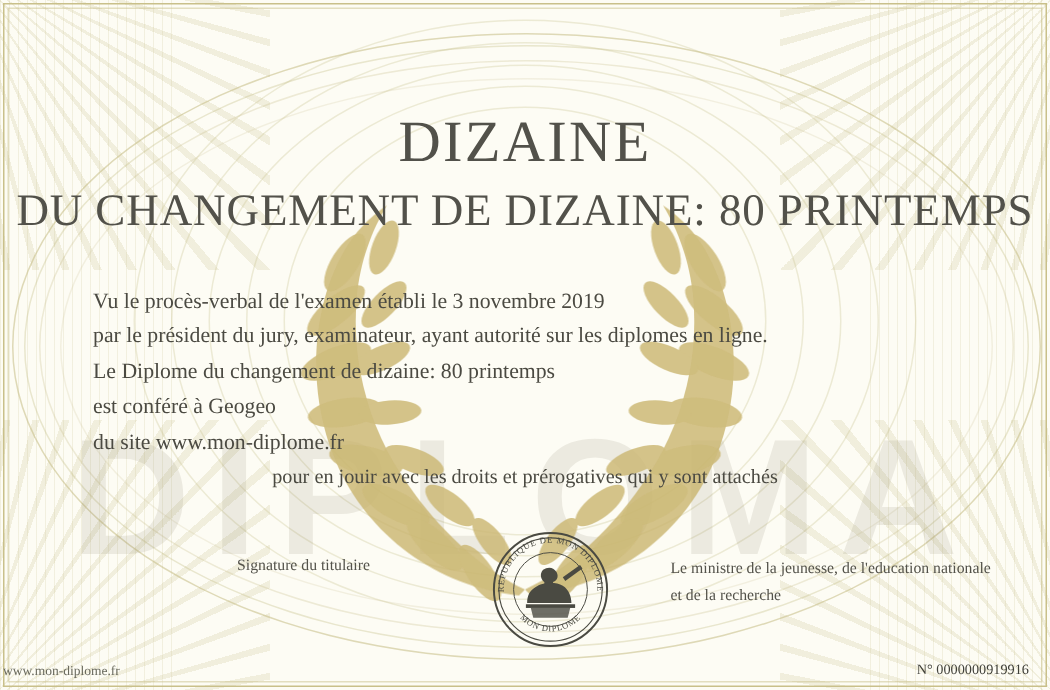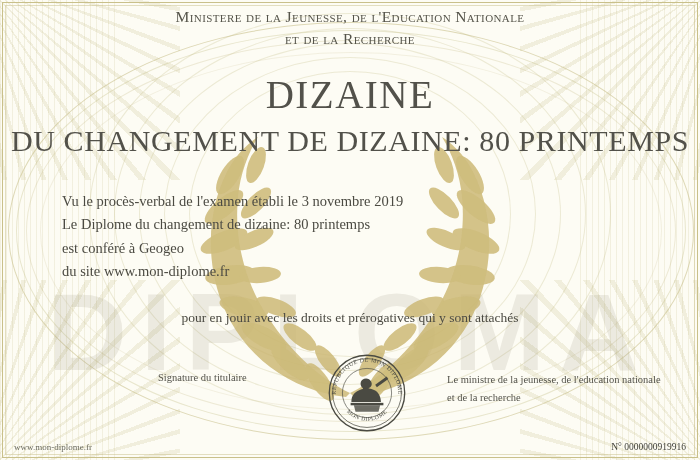--- a/index.html
+++ b/index.html
@@ -167,21 +167,21 @@
     left: 404px;
     top: 371px;
     font-size: 10.5px;
     line-height: 1.75;
     color: #53524a;
     margin-left: 43px;
   }
 
   .footer-left {
     position: absolute;
-    left: 14px;
+    left: 2px;
     bottom: 8px;
     font-size: 9px;
     color: #6a6a5e;
   }
   .footer-right {
     position: absolute;
     right: 14px;
     bottom: 8px;
     font-size: 9.5px;
     color: #3f3f38;
@@ -266,30 +266,27 @@
       <ellipse cx="276" cy="160" rx="21" ry="8" transform="rotate(24 276 160)"></ellipse>
       <ellipse cx="270" cy="196" rx="21" ry="8" transform="rotate(4 270 196)"></ellipse>
       <ellipse cx="254" cy="228" rx="21" ry="8" transform="rotate(-20 254 228)"></ellipse>
       <ellipse cx="230" cy="258" rx="20" ry="8" transform="rotate(-38 230 258)"></ellipse>
       <ellipse cx="202" cy="282" rx="19" ry="7.5" transform="rotate(-52 202 282)"></ellipse>
     </g>
   </svg>
 
   <div class="content">
 
-    <div class="ministry">
-      <div>Ministere de la Jeunesse, de l'Education Nationale</div>
-      <div>et de la Recherche</div>
-    </div>
 
     <div class="title-main">DIZAINE</div>
     <div class="title-sub">DU CHANGEMENT DE DIZAINE: 80 PRINTEMPS</div>
 
     <div class="body-block">
       <div class="line">Vu le procès-verbal de l'examen établi le 3 novembre 2019</div>
+      <div class="line">par le président du jury, examinateur, ayant autorité sur les diplomes en ligne.</div>
       <div class="line">Le Diplome du changement de dizaine: 80 printemps</div>
       <div class="line">est conféré à Geogeo</div>
       <div class="line">du site www.mon-diplome.fr</div>
     </div>
 
     <div class="enjoy">pour en jouir avec les droits et prérogatives qui y sont attachés</div>
 
     <div class="sig-left">Signature du titulaire</div>
 
     <div class="sig-right">

